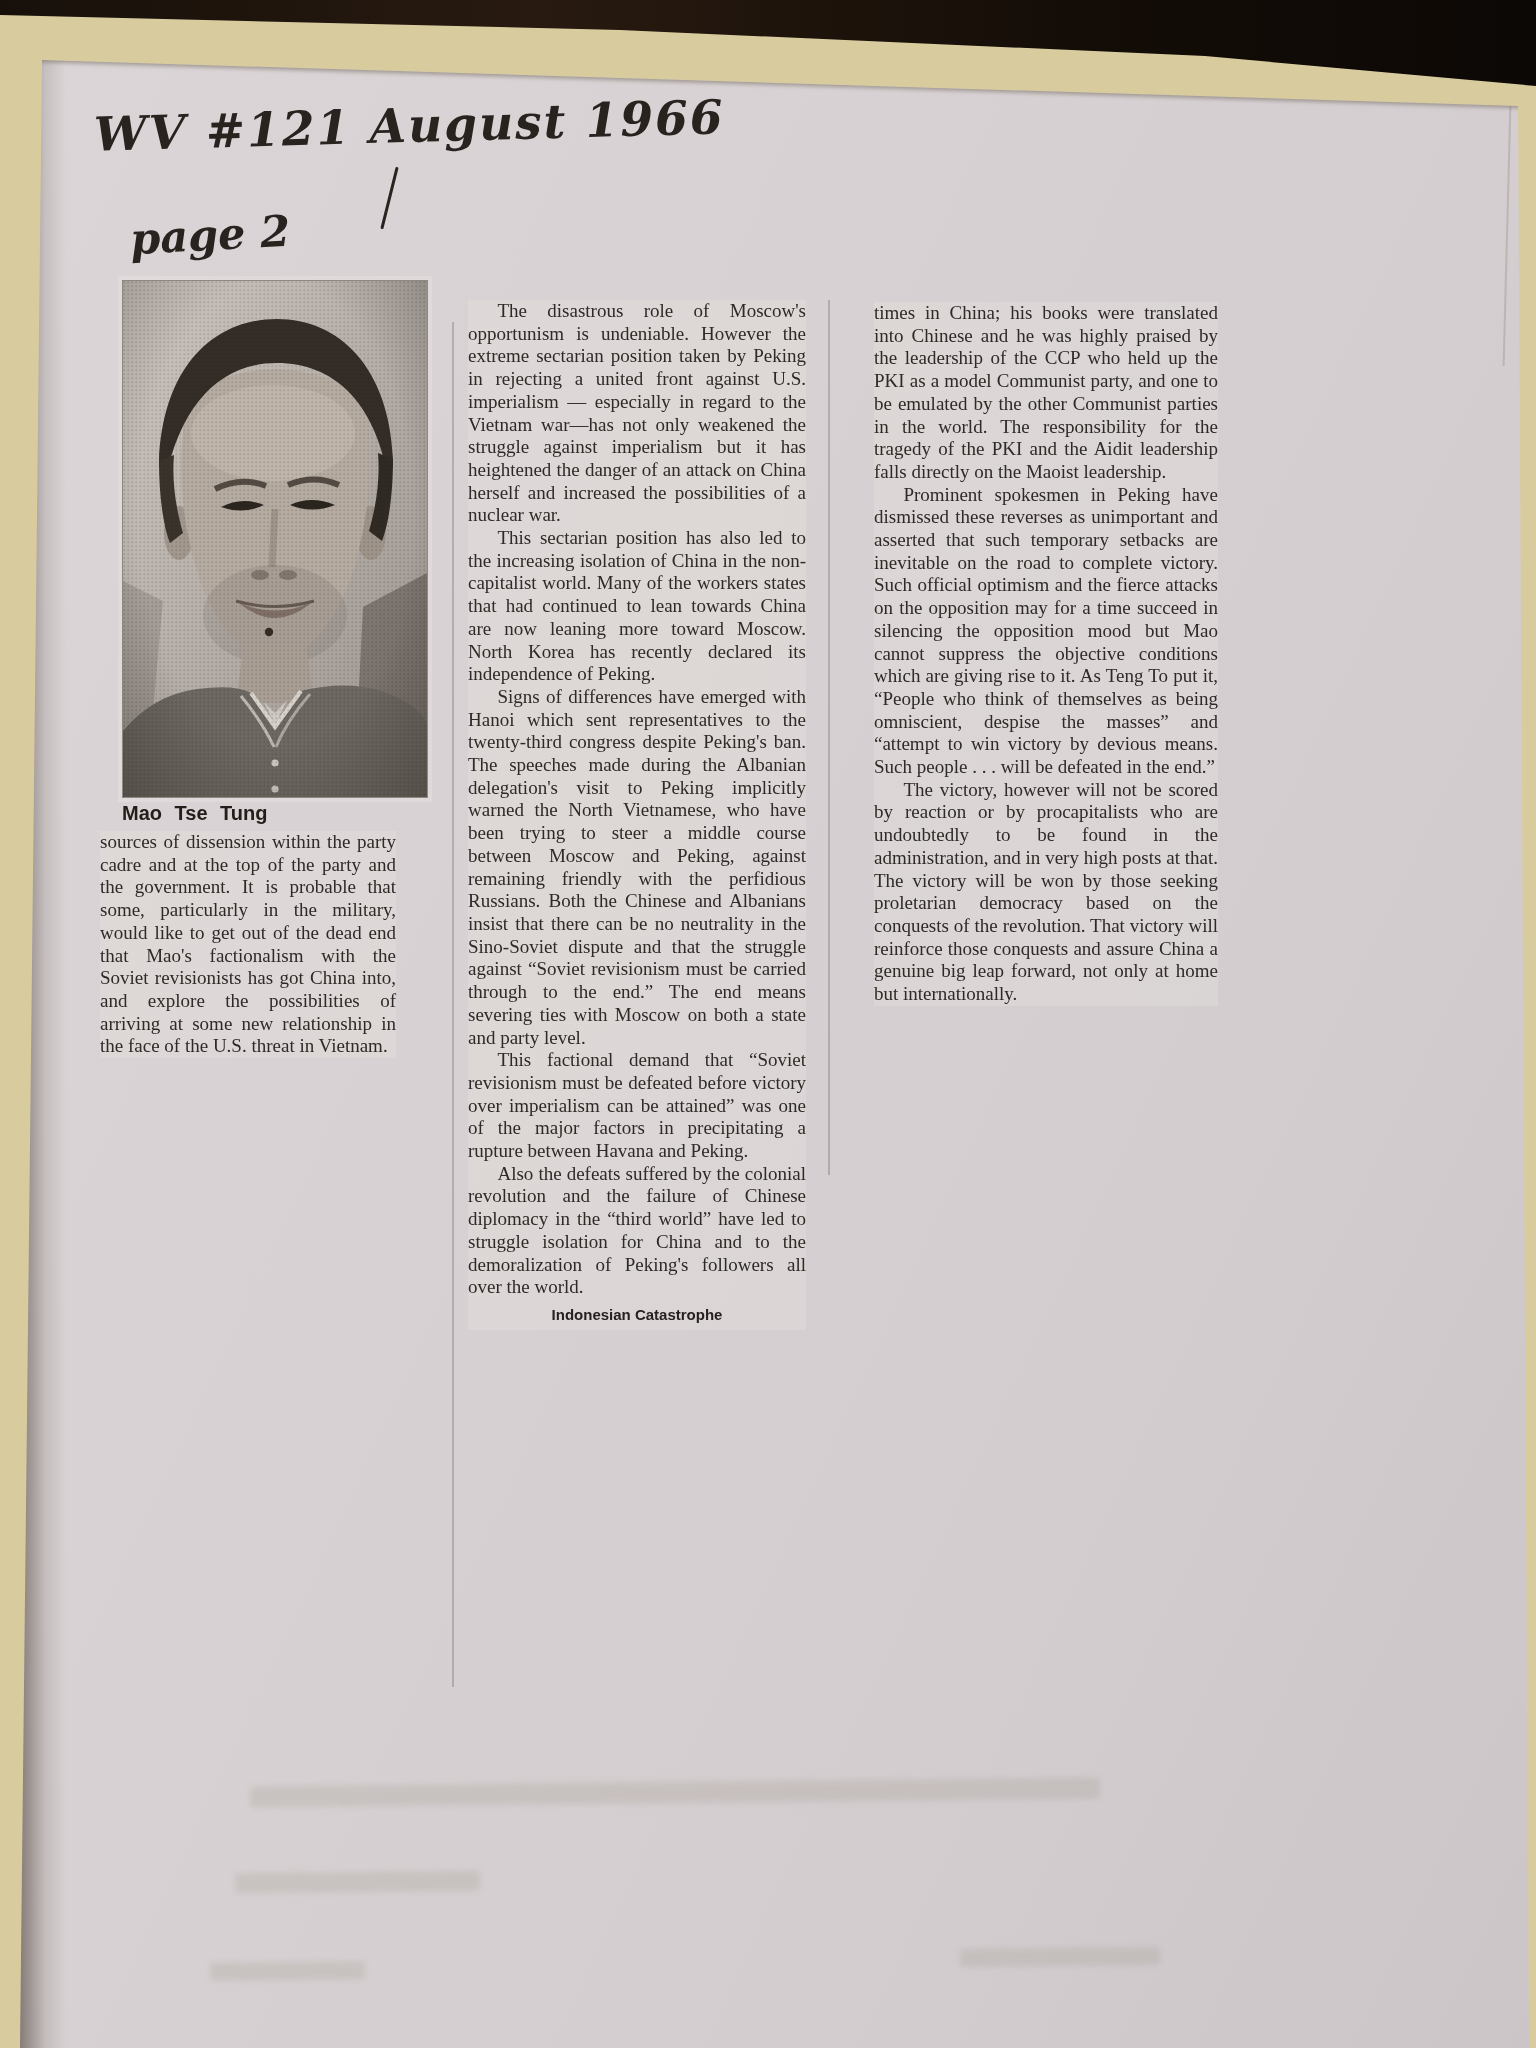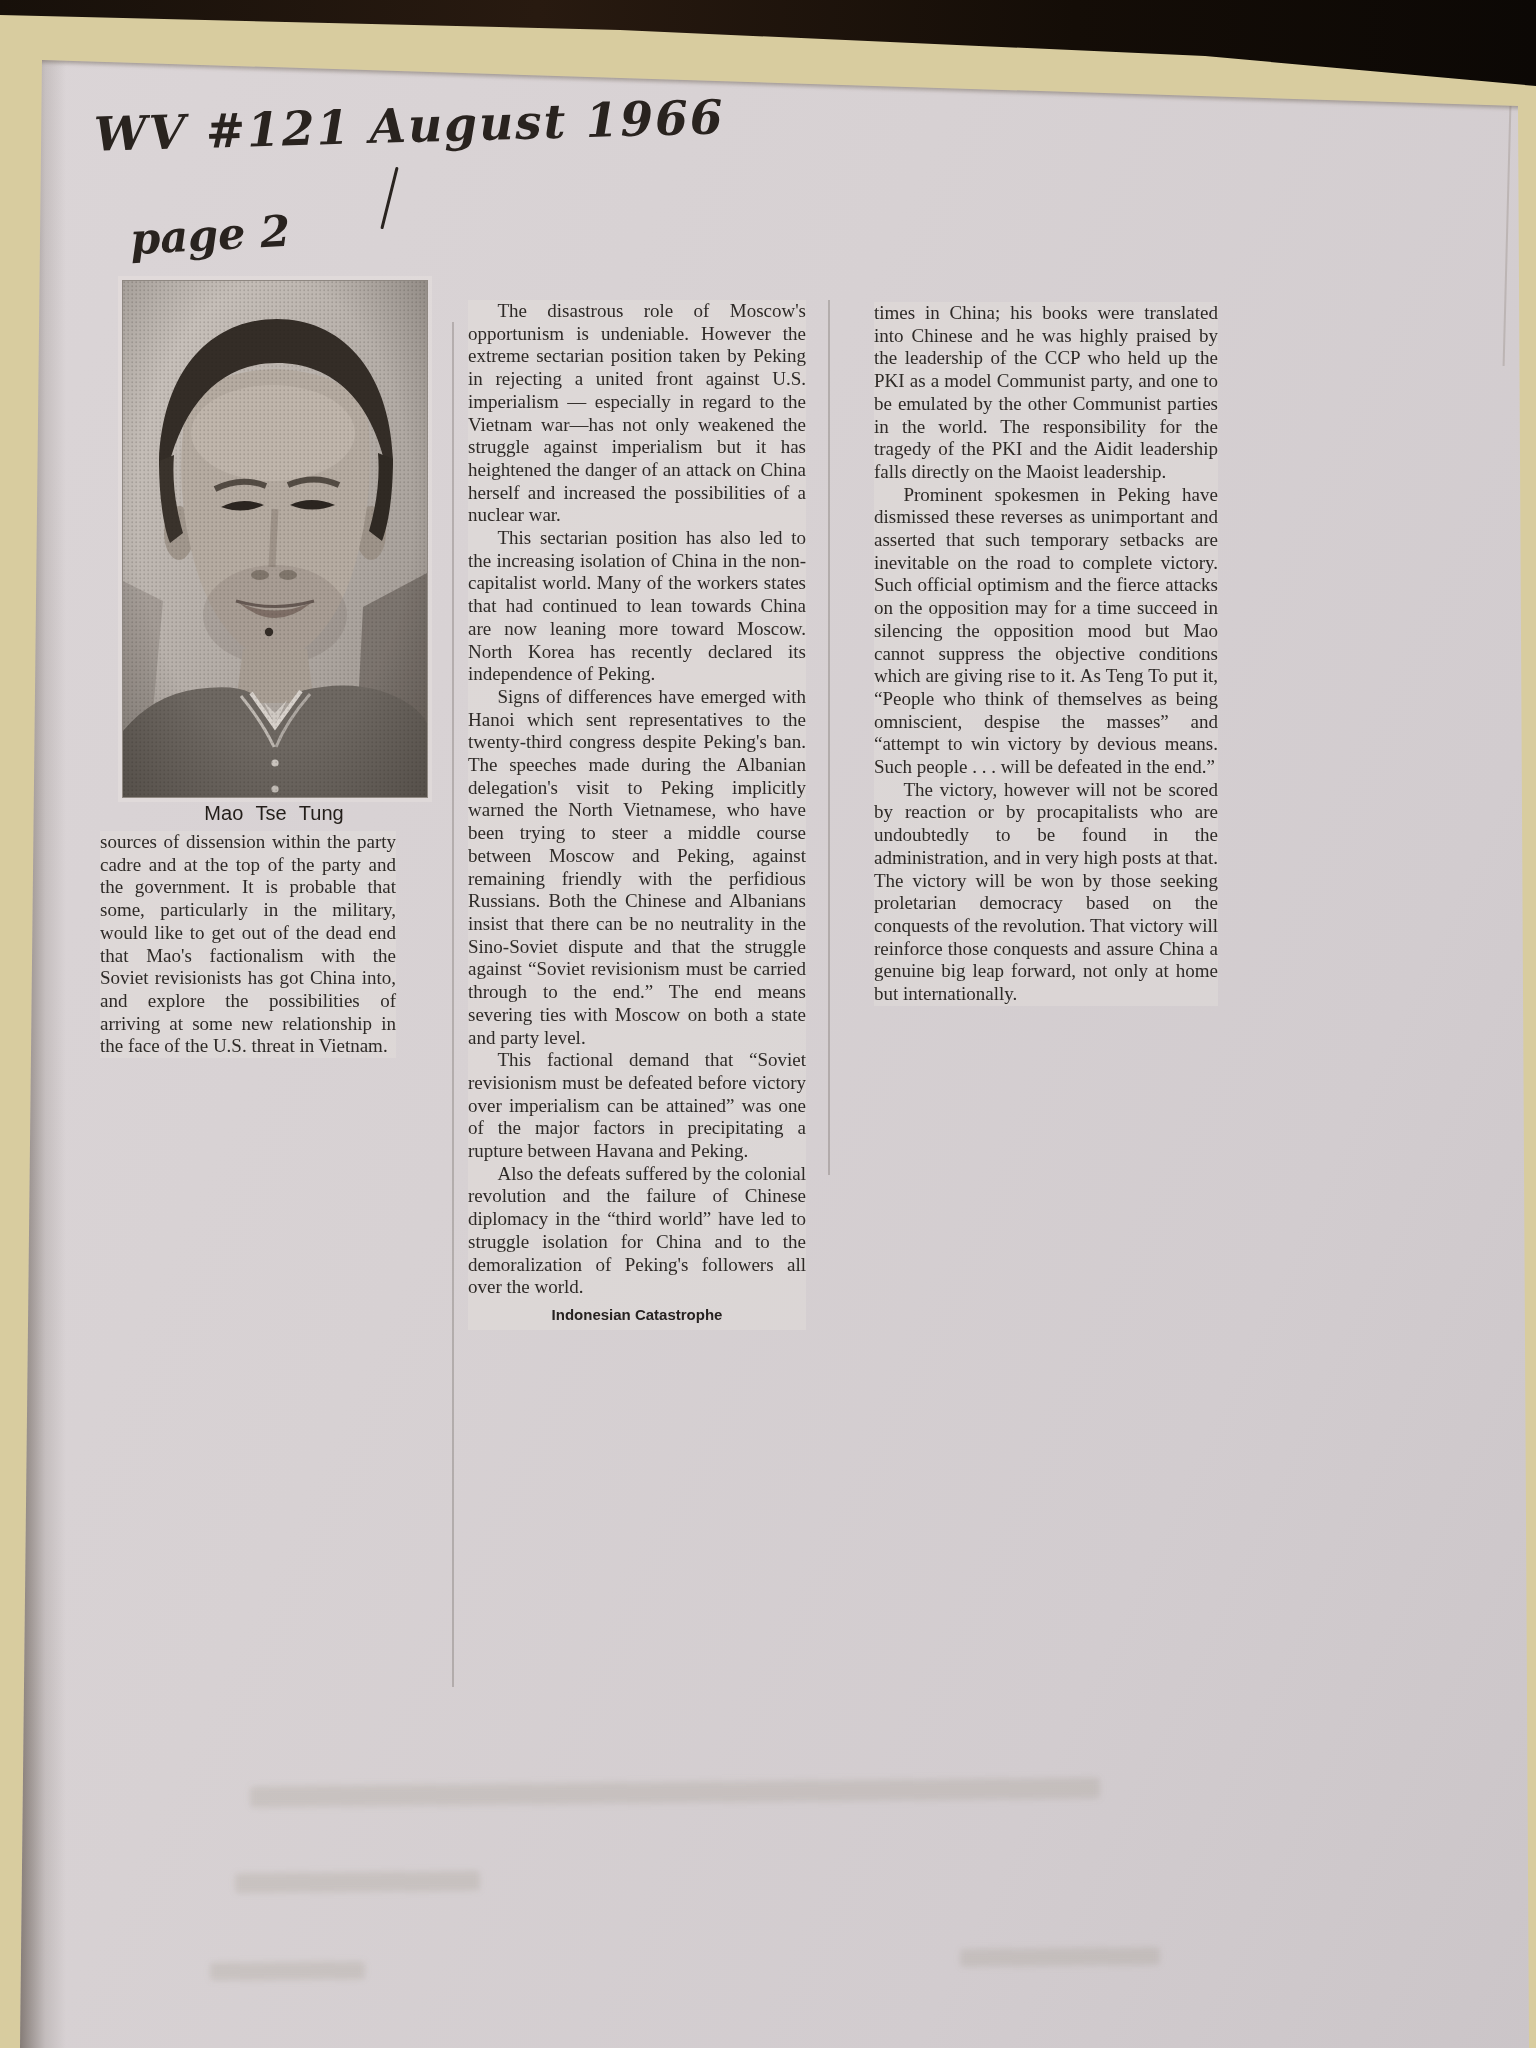--- a/index.html
+++ b/index.html
@@ -47,22 +47,22 @@
   }
   
   .photo {
     position:absolute; left:122px; top:280px; width:304px; height:516px;
     border:1px solid #8f8882; background:#b7afa8;
     box-shadow: 0 0 0 4px rgba(232,226,223,0.45);
   }
   .photo svg { display:block; width:100%; height:100%; }
   .caption {
     position:absolute; left:122px; top:802px; width:304px;
-    font-family:"Liberation Sans", sans-serif; font-weight:normal; font-size:20px;
-    word-spacing:7px; color:#231e1a; text-align:center;
+    font-family:"Liberation Sans", sans-serif; font-weight:bold; font-size:20px;
+    word-spacing:7px; color:#231e1a; 
   }
   
   .col {
     position:absolute; color:#2e2a27; font-size:19px; line-height:22.7px;
     text-align:justify; background: rgba(229,223,220,0.42);
   }
   .col p { margin:0; }
   .col p.indent { text-indent:1.55em; }
   .col h3.subhead {
     margin:5px 0 3px; font-family:"Liberation Sans", sans-serif;

